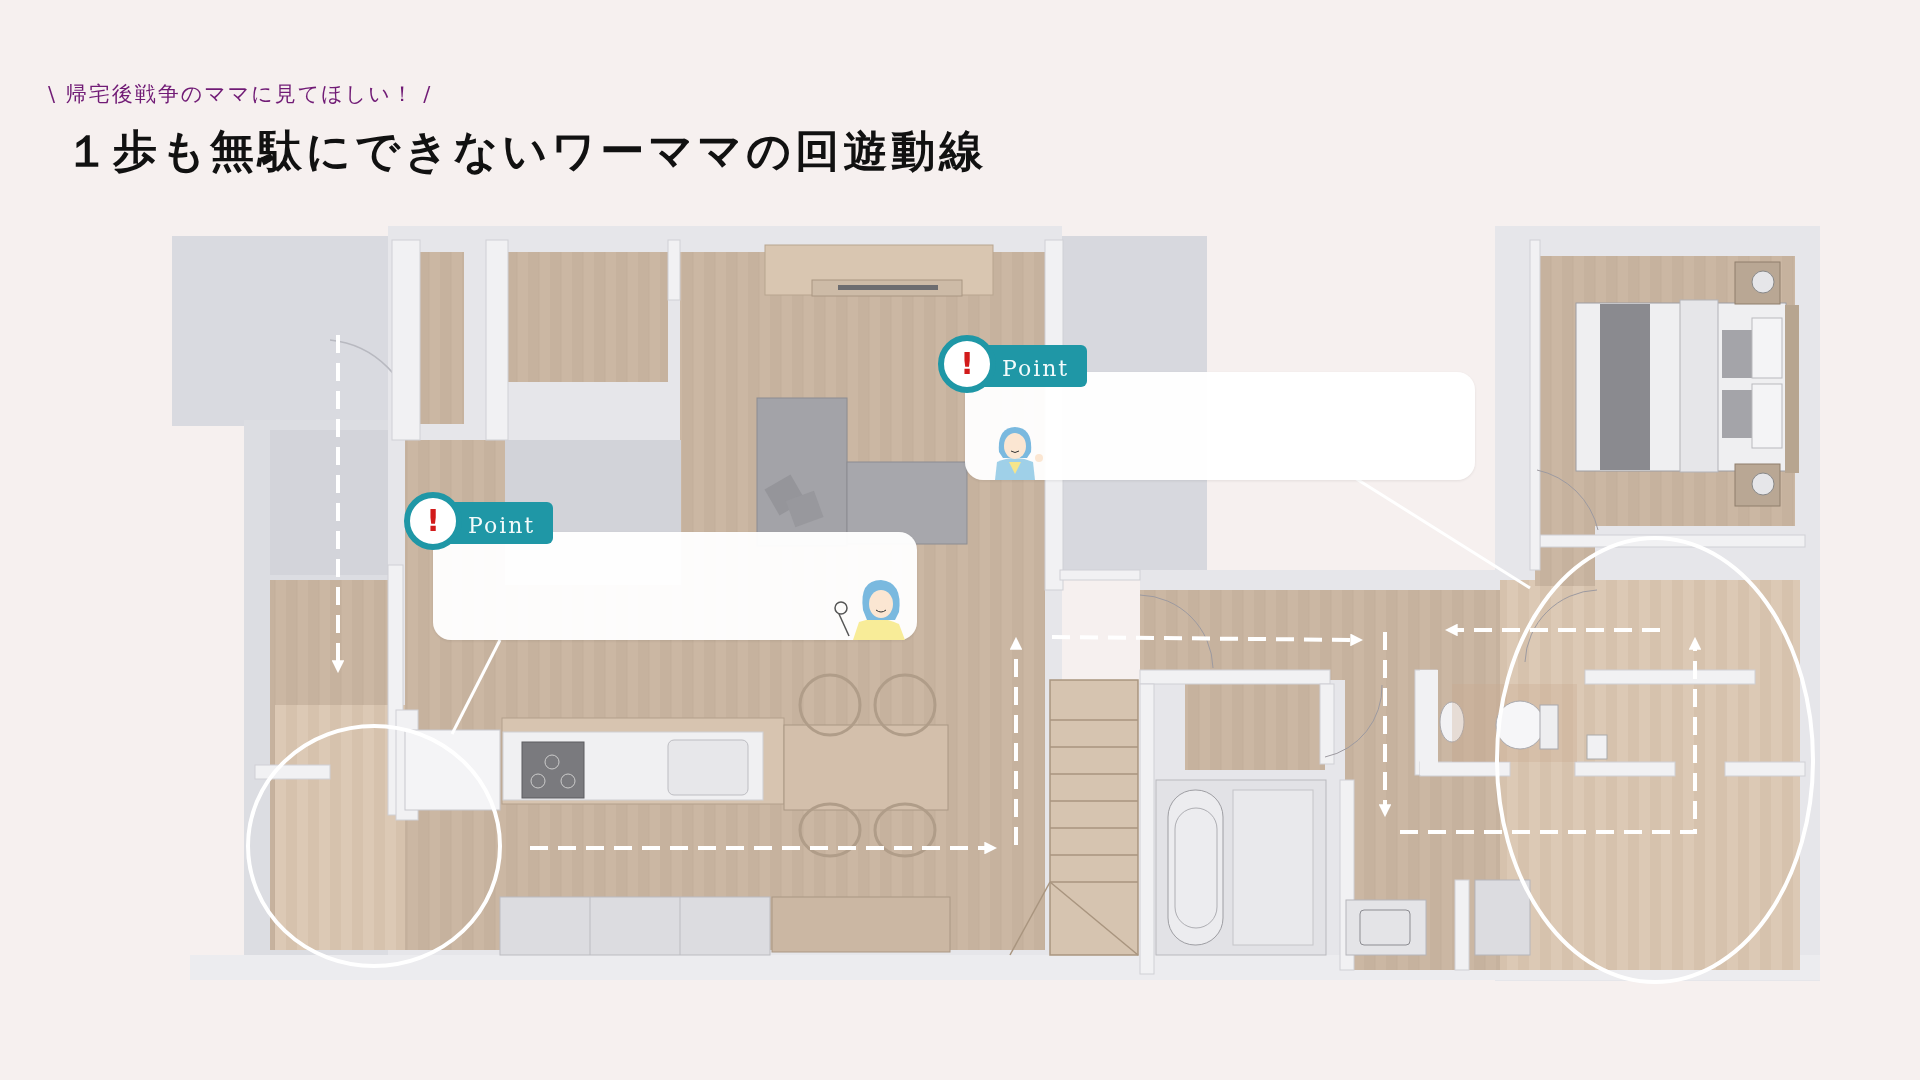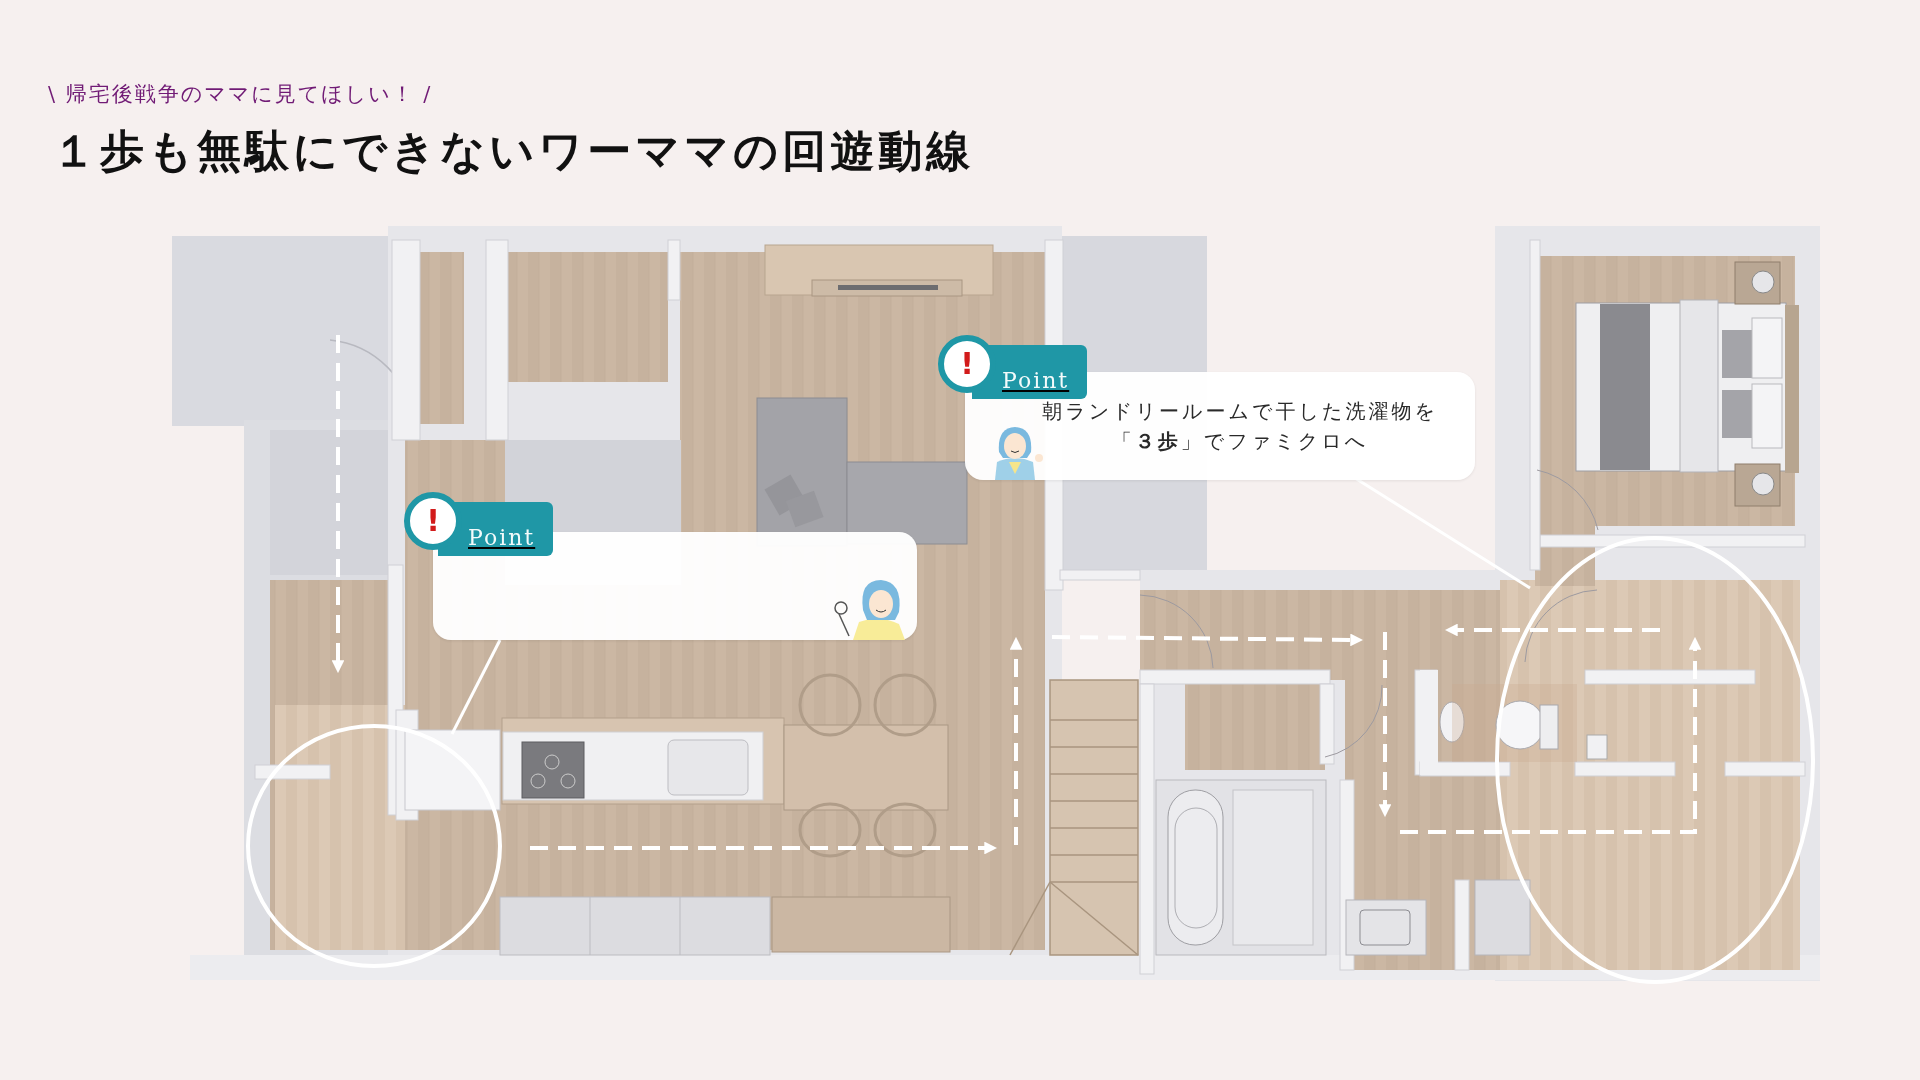--- a/index.html
+++ b/index.html
@@ -1,24 +1,24 @@
 <!DOCTYPE html>
 <html><head>
 <meta charset="utf-8">
 <style>
   html,body{margin:0;padding:0;}
   body{width:1920px;height:1080px;background:#f6f0ef;position:relative;overflow:hidden;font-family:"DejaVu Serif","Liberation Serif",serif;}
   .subtitle{position:absolute;left:48px;top:80px;font-size:21px;color:#701a75;letter-spacing:2px;white-space:nowrap;}
-  .title{position:absolute;left:52px;top:122px;font-size:44px;font-weight:bold;color:#111;letter-spacing:4px;white-space:nowrap;}
+  .title{position:absolute;left:65px;top:122px;font-size:44px;font-weight:bold;color:#111;letter-spacing:4px;white-space:nowrap;}
   #plan{position:absolute;left:0;top:0;width:1920px;height:1080px;}
   .callout{position:absolute;background:rgba(255,255,255,0.96);border-radius:18px;box-shadow:0 1px 3px rgba(0,0,0,0.08);}
   .callout-text{position:absolute;font-size:20px;color:#2a2a2a;letter-spacing:3px;text-align:center;line-height:30px;white-space:nowrap;}
   .callout-text b{font-weight:bold;}
   .badge{position:absolute;height:38px;display:flex;align-items:center;}
-  .badge-tab{position:absolute;left:34px;top:0;height:38px;background:#1f97a6;border-radius:0 6px 6px 0;padding:16px 18px 0 30px;display:flex;align-items:center;text-decoration:underline;}
+  .badge-tab{position:absolute;left:34px;top:0;height:38px;background:#1f97a6;border-radius:0 6px 6px 0;padding:4px 18px 0 30px;display:flex;align-items:center;}
   .badge-label{color:#f3fbfb;font-size:22px;letter-spacing:2px;font-family:"DejaVu Serif",serif;}
   .badge-circle{position:absolute;left:0;top:-10px;width:46px;height:46px;border-radius:50%;background:#fff;border:6px solid #1f97a6;display:flex;align-items:center;justify-content:center;z-index:2;}
   .badge-circle span{color:#d21b1b;font-size:30px;font-weight:bold;font-family:"DejaVu Sans",sans-serif;line-height:1;}
   .avatar{position:absolute;}
 </style>
 </head>
 <body>
 
 <div>
   <div class="subtitle">\ 帰宅後戦争のママに見てほしい！ /</div>
@@ -197,24 +197,20 @@
 
 <div class="callout" style="left:965px;top:372px;width:510px;height:108px;">
   <svg class="avatar" style="left:22px;top:50px;" width="60" height="58" viewBox="0 0 60 58">
     <path d="M8,58 L10,40 Q28,32 46,40 L48,58 Z" fill="#9fd0e8"></path>
     <path d="M22,40 L28,52 L34,40 Z" fill="#f6e58a"></path>
     <path d="M12,30 Q10,6 28,5 Q46,6 44,30 L40,36 L16,36 Z" fill="#7ab9df"></path>
     <ellipse cx="28" cy="24" rx="11" ry="13" fill="#fbe6d2"></ellipse>
     <path d="M24,29 Q28,32 32,29" stroke="#333" fill="none"></path>
     <circle cx="52" cy="36" r="4" fill="#fbe6d2"></circle>
   </svg>
-  <div class="callout-text" style="left:50px;width:450px;top:24px;">
-    <div>朝ランドリールームで干した洗濯物を</div>
-    <div><span>「</span><b>３歩</b><span>」でファミクロへ</span></div>
-  </div>
 </div>
 <div class="badge" style="left:938px;top:345px;">
   <div class="badge-circle">
       <span>!</span>
     </div>
   <div class="badge-tab">
       <span class="badge-label">Point</span>
     </div>
 </div>
 

